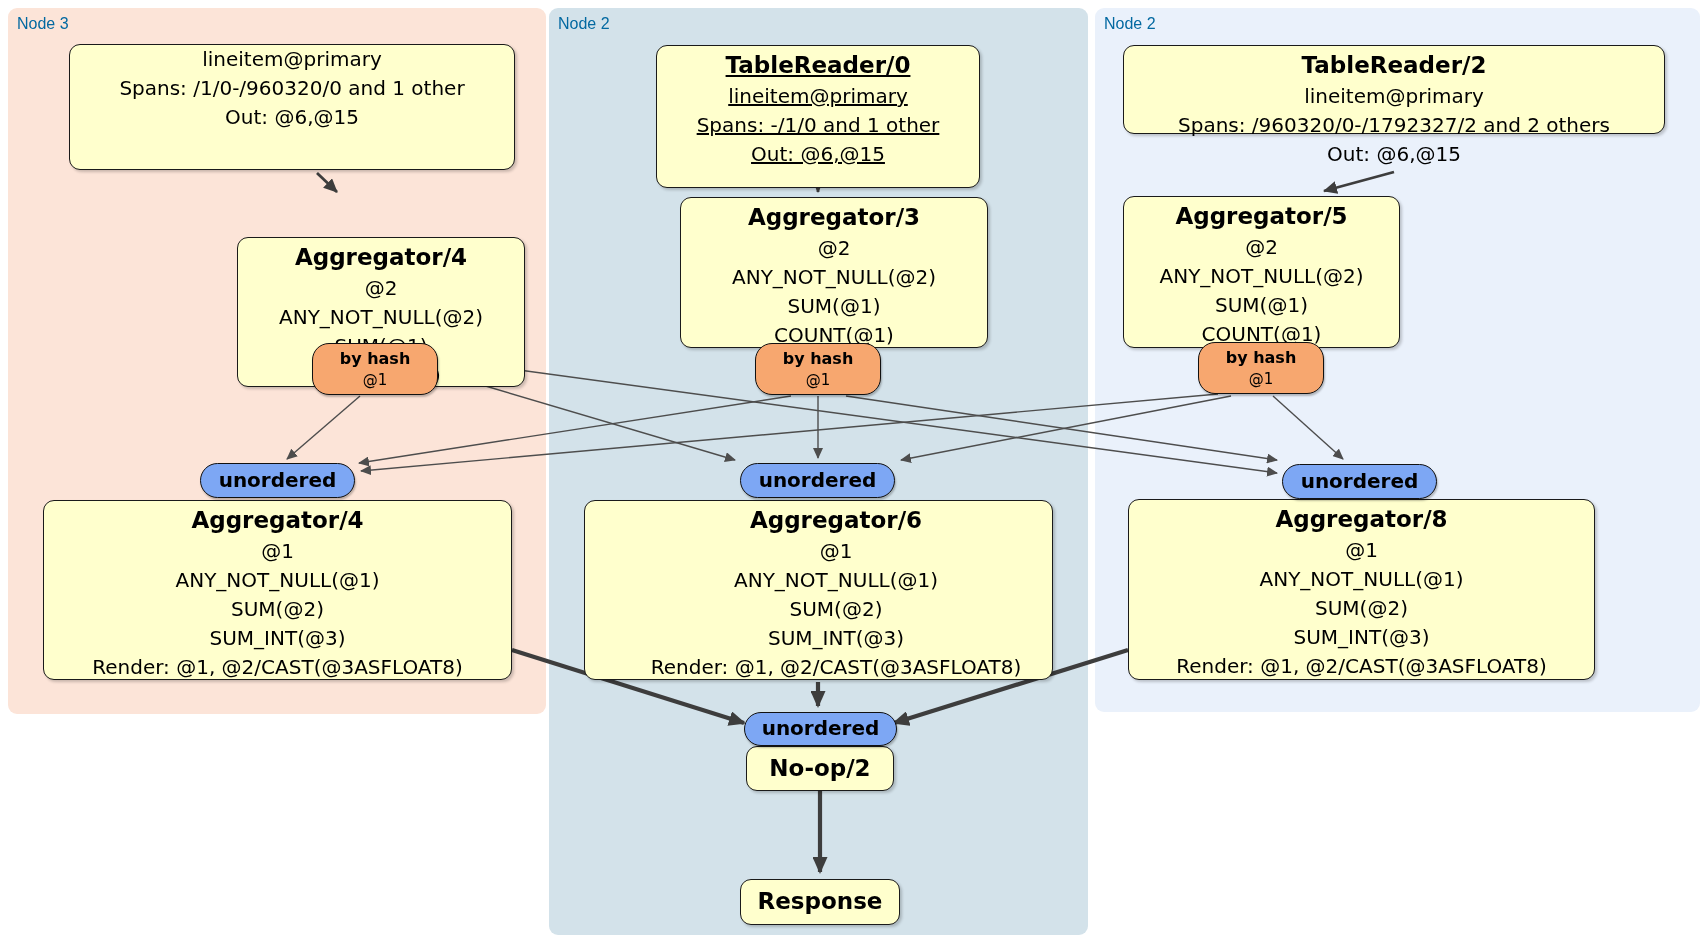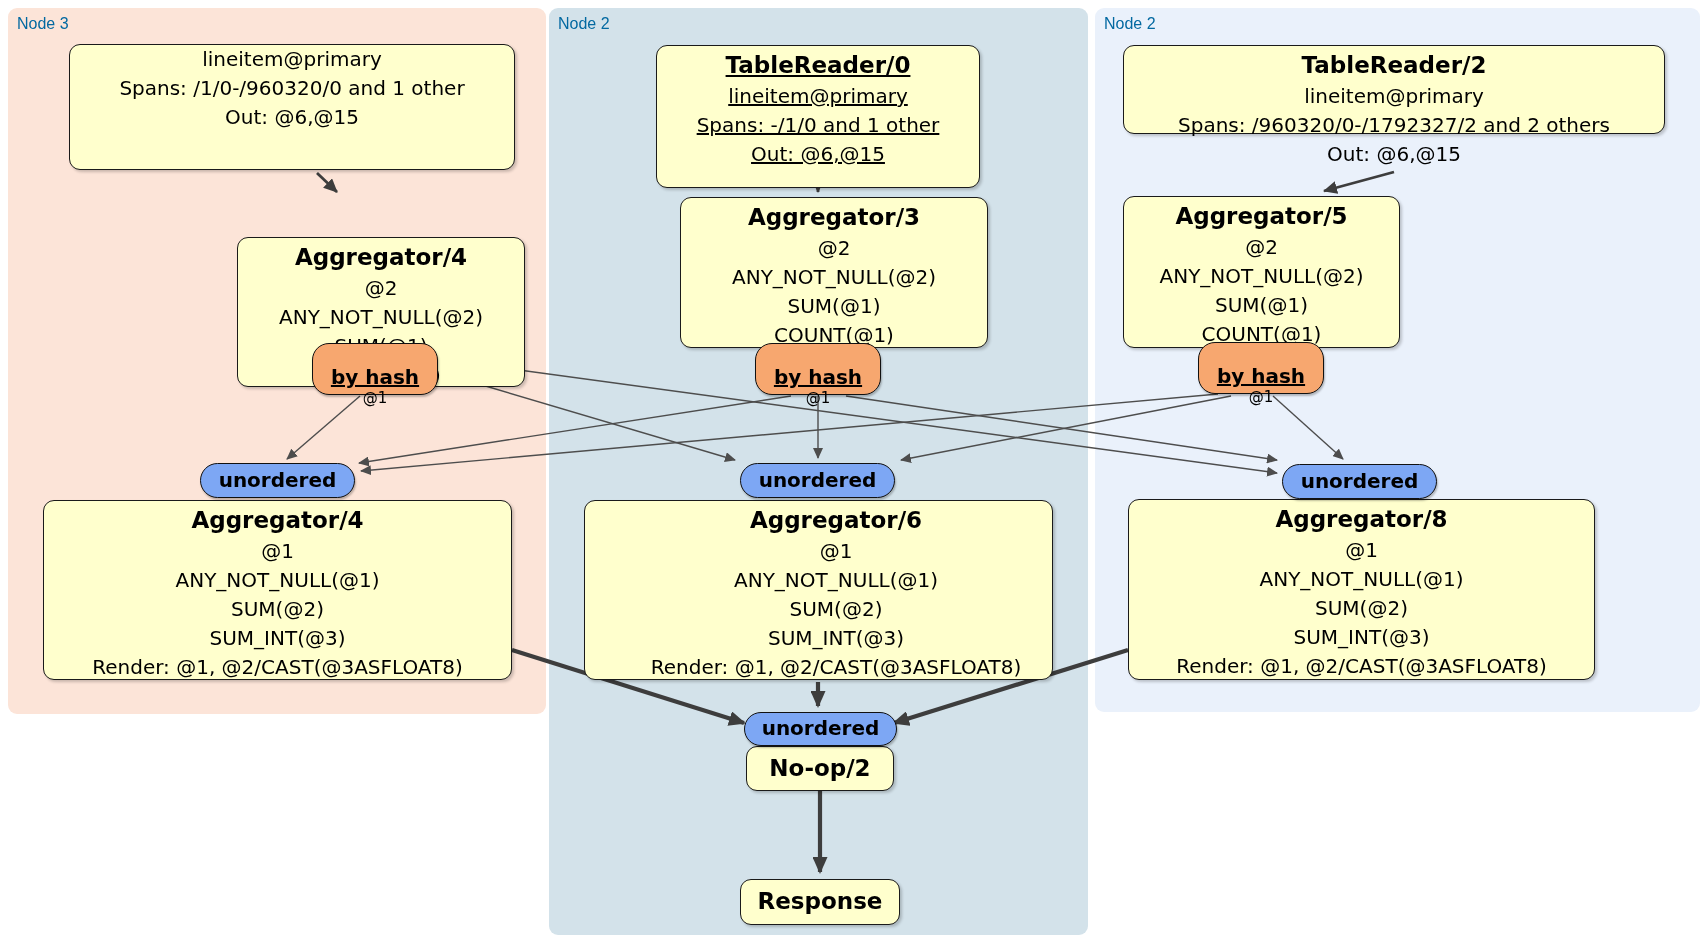--- a/index.html
+++ b/index.html
@@ -11,21 +11,21 @@
   #svg-edges{position:absolute;left:0;top:0;z-index:1;pointer-events:none;}
   .op{position:absolute;z-index:2;background:var(--op-bg);border:1.7px solid var(--op-border);
       border-radius:11px;text-align:center;box-shadow:2px 2px 3px rgba(0,0,0,0.20);
       box-sizing:border-box;}
   .op .t{font-size:23px;font-weight:bold;line-height:33px;margin-top:3px;}
   .op .l{font-size:20px;line-height:29px;white-space:nowrap;}
   .single .t{margin-top:0;}
   .router{position:absolute;z-index:3;background:var(--router-bg);border:1.7px solid #111;
       border-radius:17px;text-align:center;box-sizing:border-box;
       box-shadow:1px 2px 2px rgba(0,0,0,0.25);}
-  .router .rt{font-size:20px;font-weight:bold;line-height:26px;margin-top:20px;text-decoration:underline;}
+  .router .rt{font-size:16px;font-weight:bold;line-height:26px;margin-top:2px;}
   .router .rs{font-size:15px;line-height:17px;}
   .sync{position:absolute;z-index:3;background:var(--sync-bg);border:1.7px solid #111;
       border-radius:18px;text-align:center;font-size:20px;font-weight:bold;
       box-sizing:border-box;box-shadow:1px 2px 2px rgba(0,0,0,0.25);}
 </style>
 </head>
 <body>
 
 <div class="region" style="left:8px;top:8px;width:538px;height:706px;background:var(--node3-bg);">
   <div class="region-label">Node 3</div>

